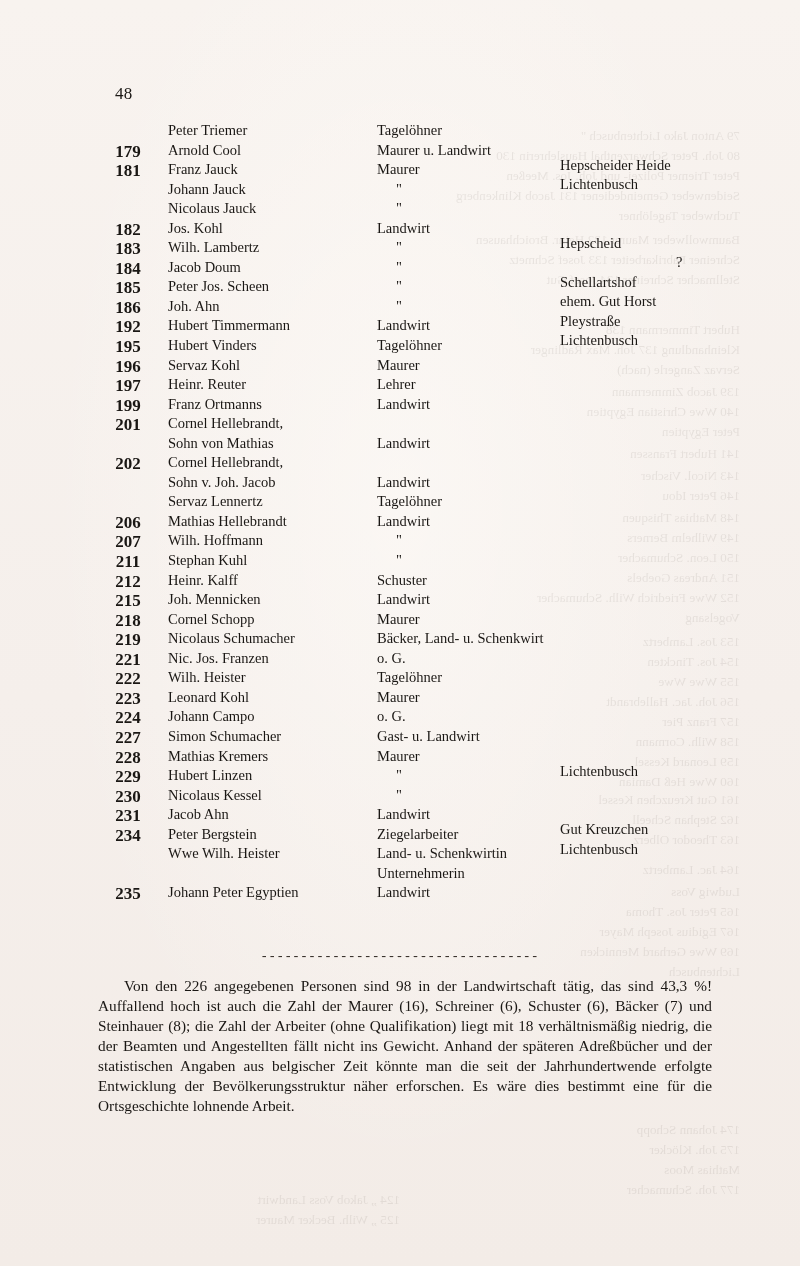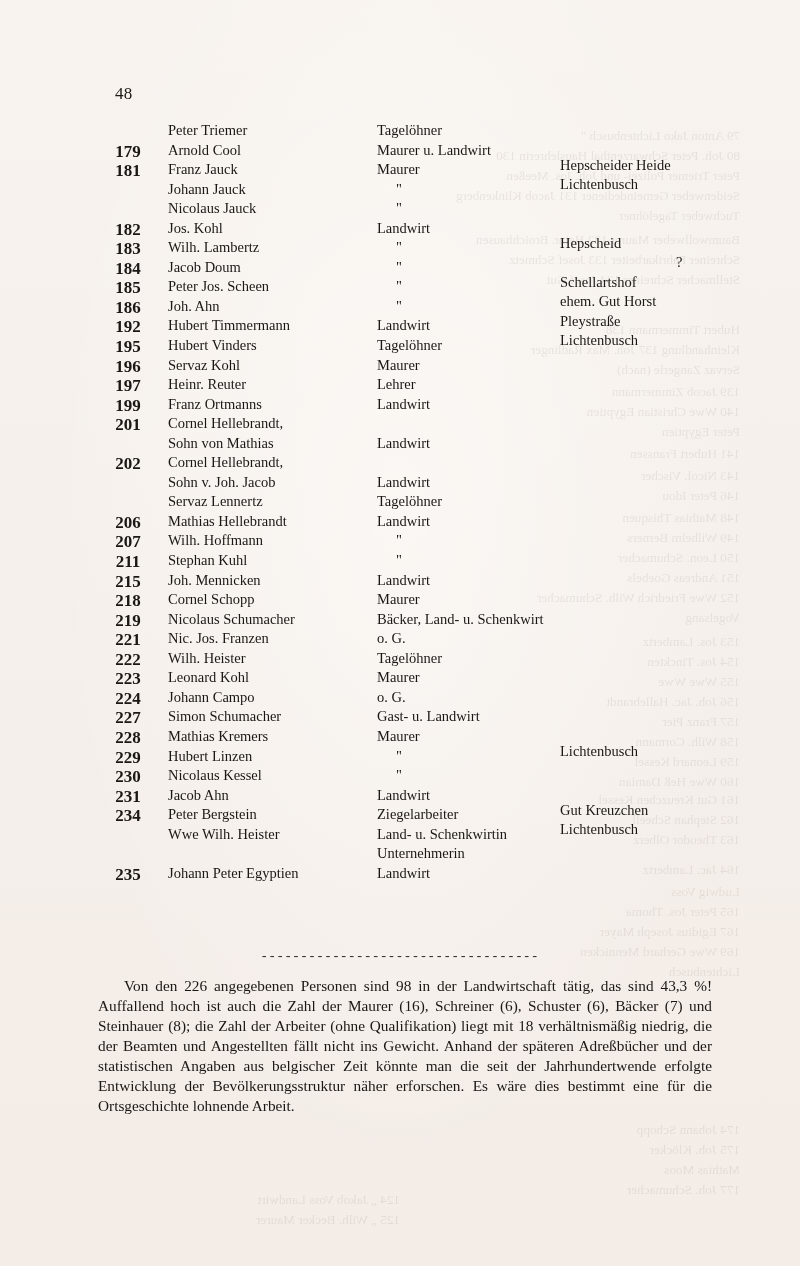--- a/index.html
+++ b/index.html
@@ -321,20 +321,26 @@
         <span class="c-occ ditto-cell ditto">"</span>
         <span class="c-loc"></span>
       </div>
       <div class="row">
         <span class="c-num">211</span>
         <span class="c-name">Stephan Kuhl</span>
         <span class="c-occ ditto-cell ditto">"</span>
         <span class="c-loc"></span>
       </div>
       <div class="row">
+        <span class="c-num">212</span>
+        <span class="c-name">Heinr. Kalff</span>
+        <span class="c-occ">Schuster</span>
+        <span class="c-loc"></span>
+      </div>
+      <div class="row">
         <span class="c-num">215</span>
         <span class="c-name">Joh. Mennicken</span>
         <span class="c-occ">Landwirt</span>
         <span class="c-loc"></span>
       </div>
       <div class="row">
         <span class="c-num">218</span>
         <span class="c-name">Cornel Schopp</span>
         <span class="c-occ">Maurer</span>
         <span class="c-loc"></span>

